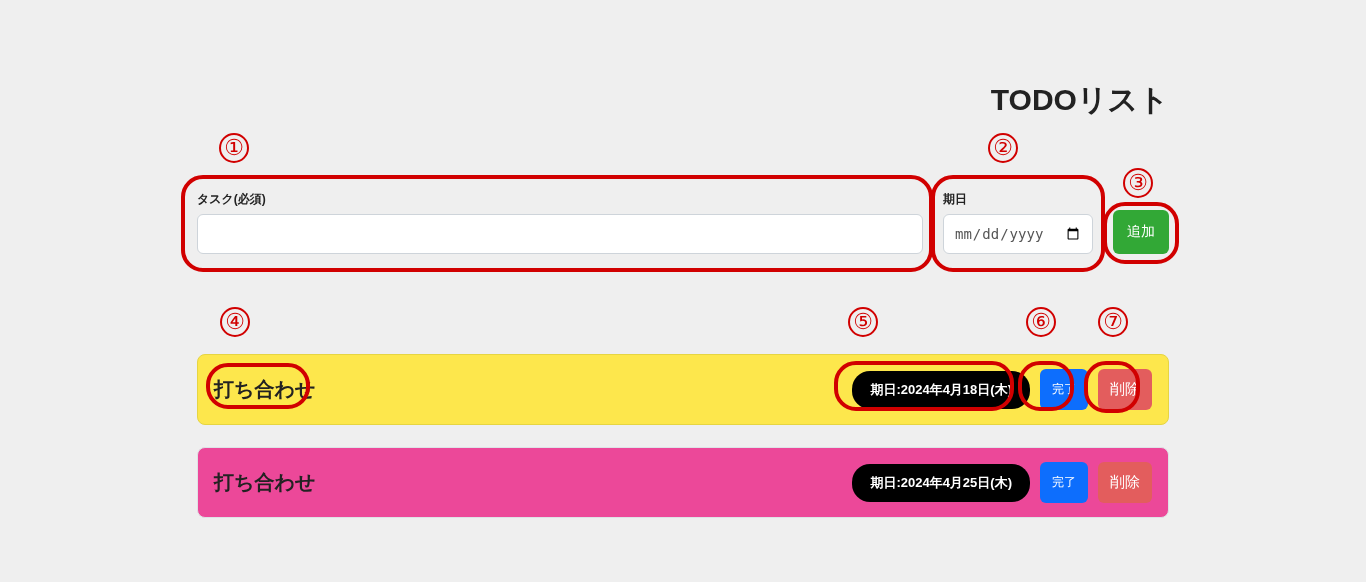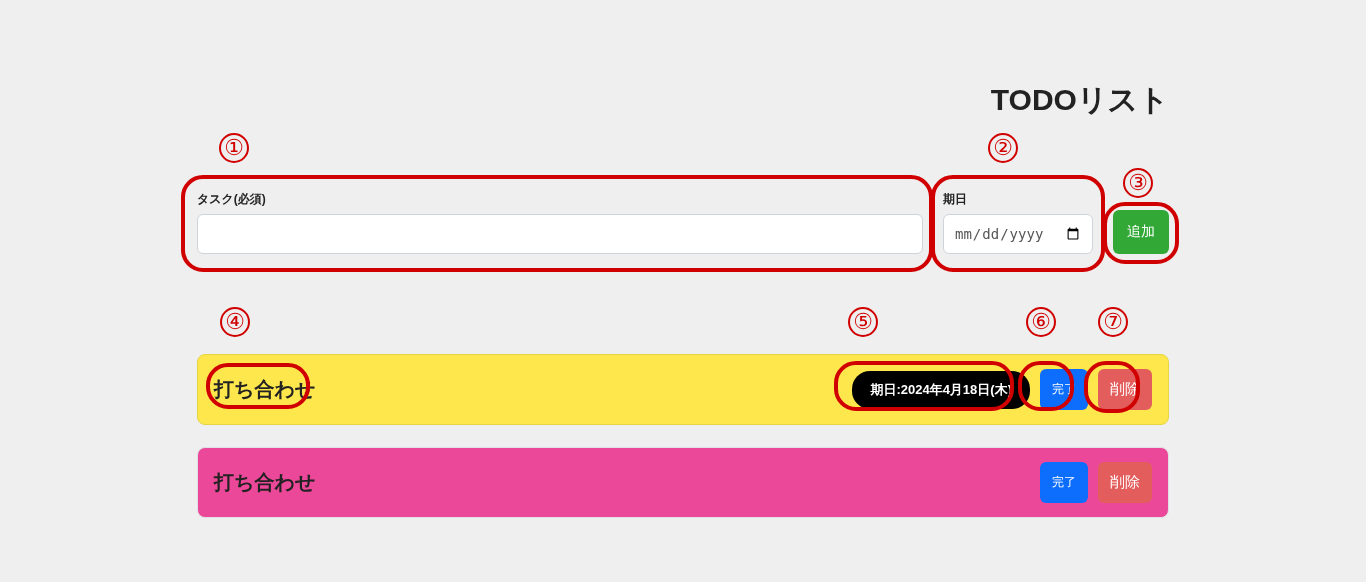--- a/index.html
+++ b/index.html
@@ -187,18 +187,19 @@
       <span class="outline" style="top:6px; left:886px; width:56px; height:52px;"></span>
 
       <div class="item-title">打ち合わせ</div>
       <div class="item-date">期日:2024年4月18日(木)</div>
       <button class="btn-done">完了</button>
       <button class="btn-delete">削除</button>
     </div>
 
     <div class="item">
       <div class="item-title">打ち合わせ</div>
+      <div class="item-date">期日:2024年4月25日(木)</div>
       <button class="btn-done">完了</button>
       <button class="btn-delete">削除</button>
     </div>
 
   </div>
 </div>
 
 </body></html>

